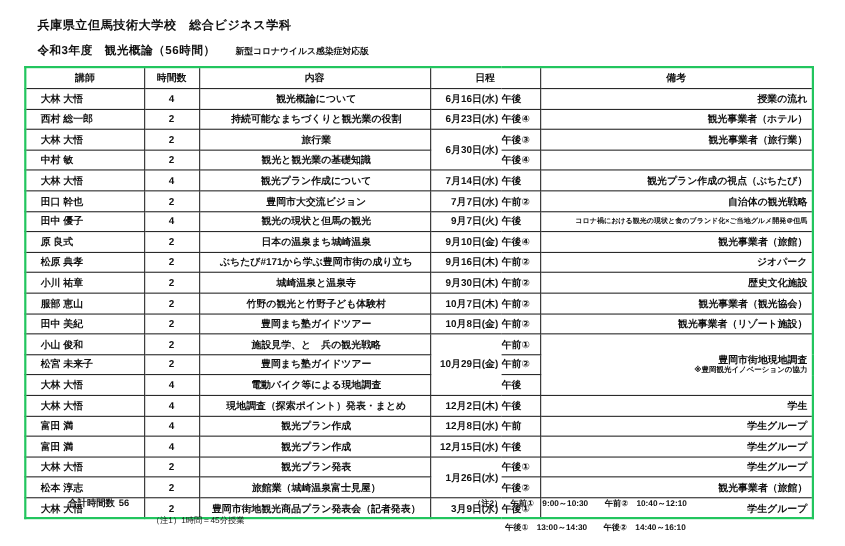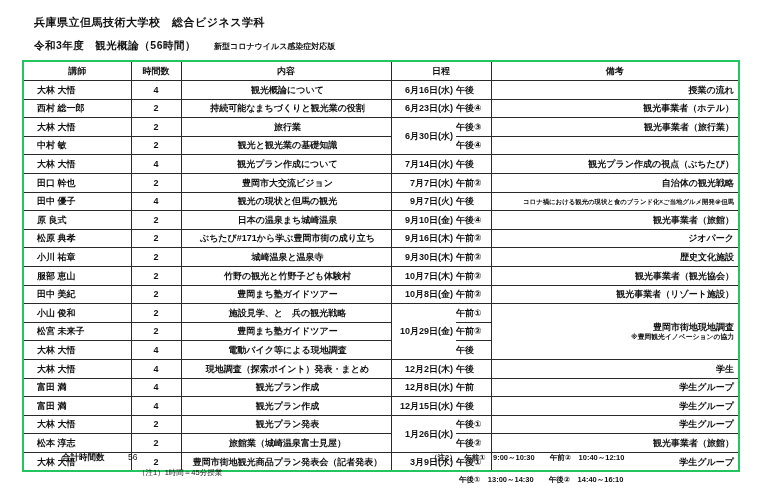--- a/index.html
+++ b/index.html
@@ -27,21 +27,21 @@
   td.c-date{text-align:right;border-right:none;padding-right:3px;}
   td.c-period{border-left:none;padding:0;position:relative;}
   td.c-period.dash::after{
     content:"";position:absolute;left:-14px;bottom:-1px;width:14px;height:0;
     border-top:1px solid #2a2a2a;
   }
   td.c-remark{text-align:right;padding-left:7px;}
   td.c-remark.small{font-size:6.4px;}
   .remark-note{font-size:6.8px;line-height:1.2;}
   .f-total-label{position:absolute;left:62px;top:452px;font-size:8.5px;font-weight:bold;}
-  .f-total-value{position:absolute;left:128px;top:452px;font-size:8.5px;font-weight:normal;}
+  .f-total-value{position:absolute;left:108px;top:452px;font-size:8.5px;font-weight:bold;}
   .f-note1{position:absolute;left:138px;top:468px;font-size:7.5px;font-weight:normal;}
   .f-note2{position:absolute;left:430px;top:453px;font-size:7.5px;font-weight:bold;text-align:right;}
   .f-note2b{position:absolute;left:459px;top:475px;font-size:7.5px;font-weight:bold;}
 </style>
 </head>
 <body>
 
 <div class="doc-title">兵庫県立但馬技術大学校　総合ビジネス学科</div>
 <div class="doc-subtitle">
   <span>令和3年度　観光概論（56時間）</span><span class="sub-note">新型コロナウイルス感染症対応版</span>

